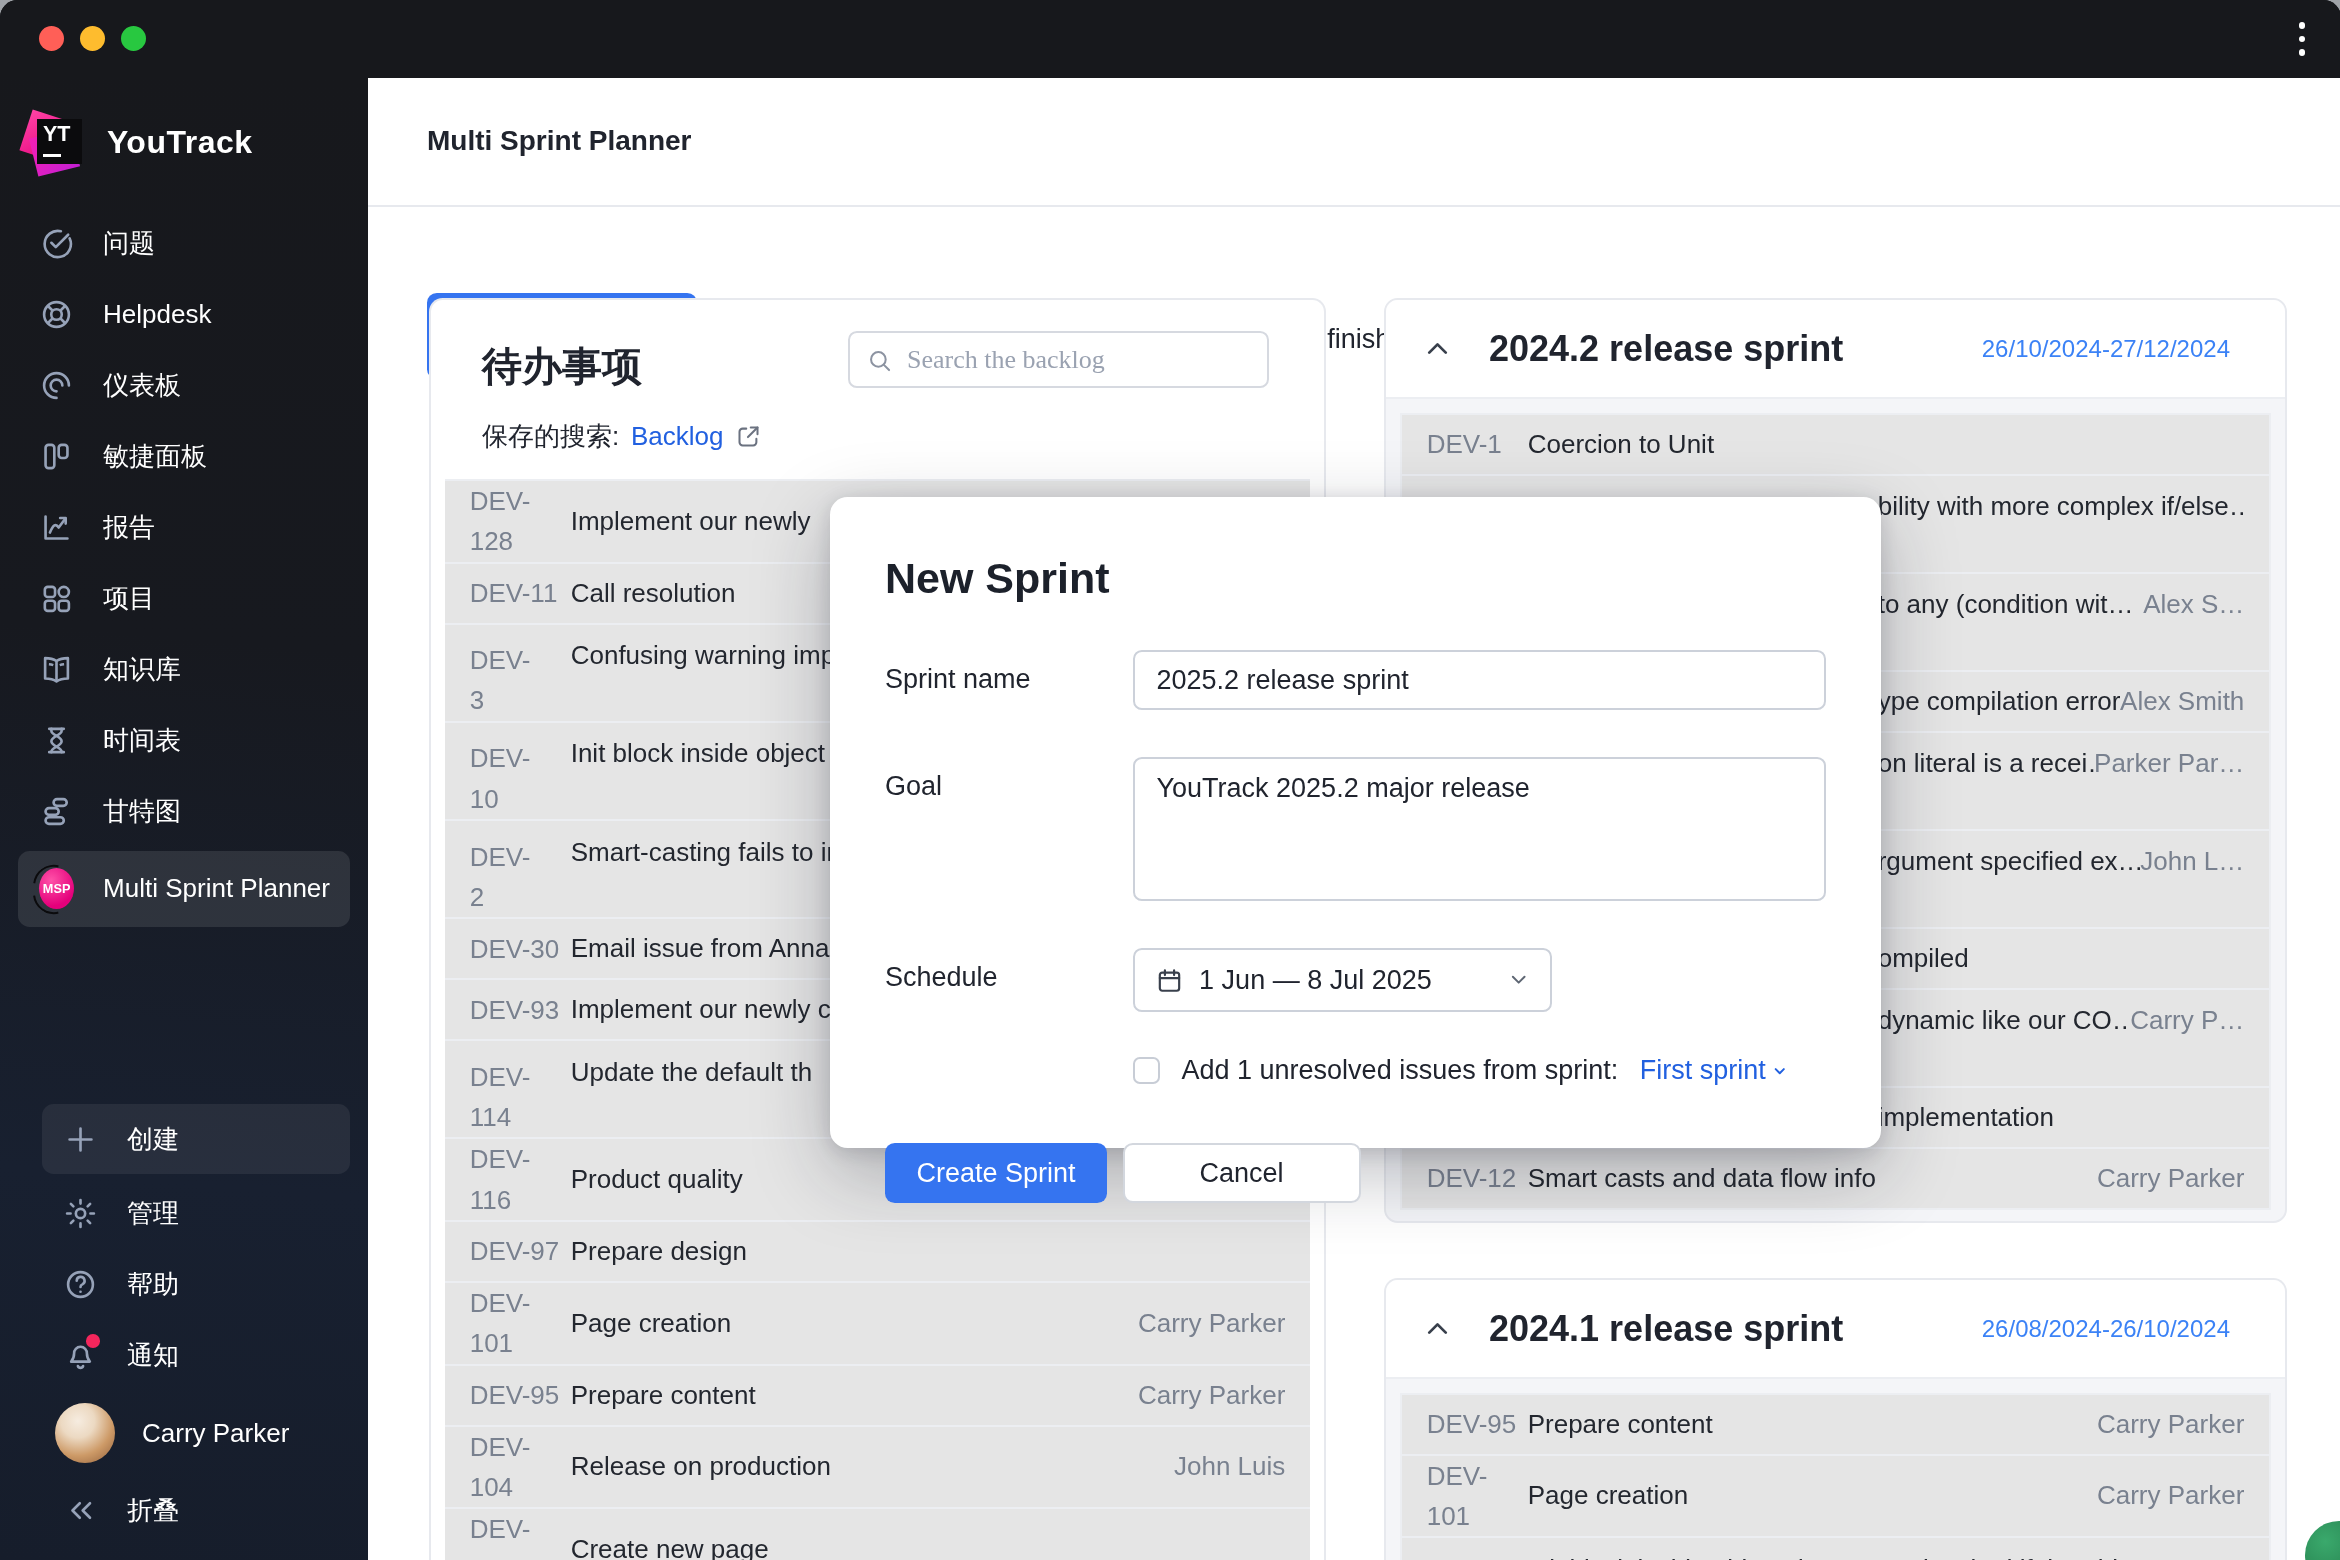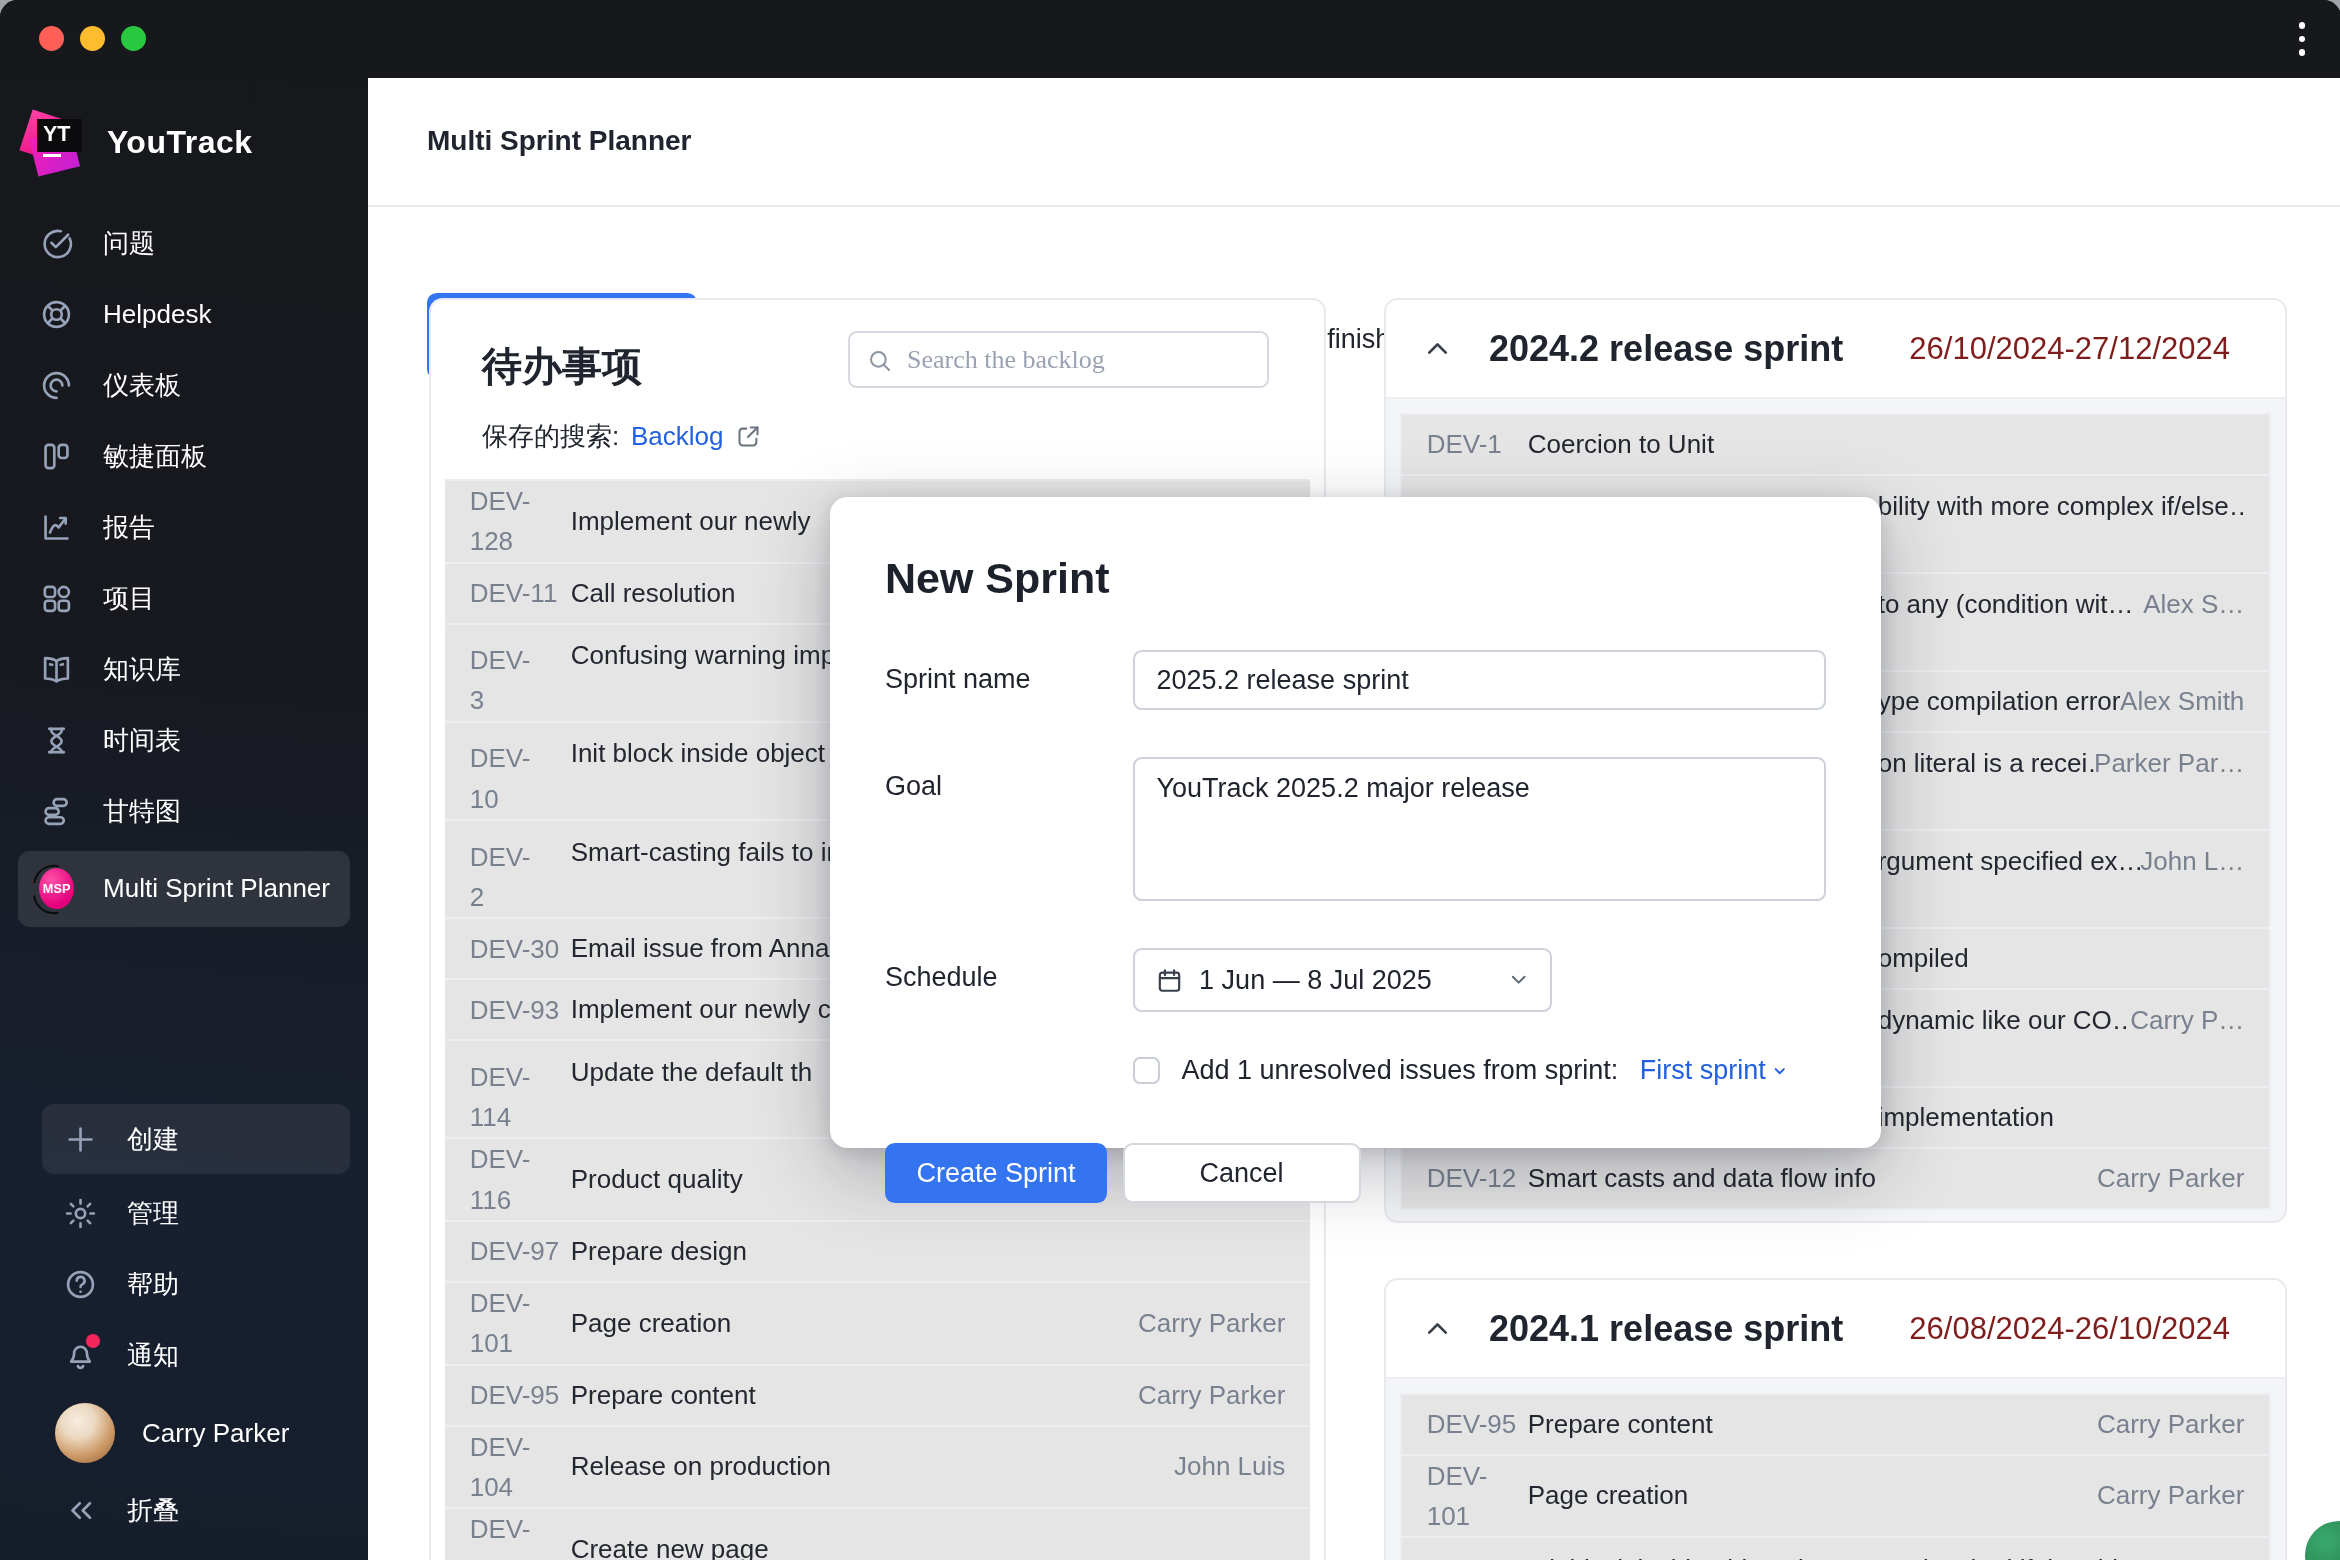--- a/index.html
+++ b/index.html
@@ -12,21 +12,21 @@
   .tl.red{ left:39px; background:#ff5f57; } .tl.yellow{ left:80px; background:#febc2e; } .tl.green{ left:121px; background:#28c840; }
   #kebab { position:absolute; right:21.5px; top:21.5px; width:35px; height:35px; display:flex; flex-direction:column; align-items:center; justify-content:center; gap:6.8px; cursor:pointer; }
   #kebab i { width:6.8px; height:6.8px; border-radius:50%; background:#fff; }
 
   
   #sidebar { position:absolute; left:0; top:78px; width:368px; height:1482px; background:linear-gradient(185deg,#17181c 0%,#17191f 38%,#182030 74%,#161d2b 100%); display:flex; flex-direction:column; z-index:30; }
   #logo { display:flex; align-items:center; gap:21.5px; margin:33px 0 35px 23.4px; }
   #logo-icon { position:relative; width:62px; height:62px; flex:0 0 62px; }
   #logo-icon .bg1 { position:absolute; left:2px; top:3.9px; width:43px; height:43px; background:linear-gradient(135deg,#ff43a5,#e4007b); transform:rotate(18deg); }
   #logo-icon .bg2 { position:absolute; left:9.8px; top:21.5px; width:43px; height:39px; background:linear-gradient(135deg,#f31fb4,#c31fd4); transform:rotate(-14deg); }
-  #logo-icon .sq { position:absolute; left:13.7px; top:7.8px; width:45px; height:33px; background:#0b0b0d; color:#fff; font-weight:700; font-size:21.5px; padding:2.9px 0 0 5.9px; }
+  #logo-icon .sq { position:absolute; left:13.7px; top:7.8px; width:45px; height:45px; background:#0b0b0d; color:#fff; font-weight:700; font-size:21.5px; padding:2.9px 0 0 5.9px; }
   #logo-icon .sq i { display:block; font-style:normal; border-bottom:3.9px solid #fff; width:17.6px; margin-top:7.8px; }
   #logo-text { color:#fff; font-size:32px; font-weight:600; letter-spacing:0.5px; }
   nav { display:flex; flex-direction:column; }
   .sb-item { display:flex; align-items:center; gap:29px; height:71px; padding:0 19.5px 0 39px; color:#fff; font-size:26px; cursor:pointer; }
   .sb-item .ic { width:35px; height:35px; color:#96a2b8; flex:0 0 35px; display:flex; align-items:center; justify-content:center; }
   .sb-item .ic svg { width:35px; height:35px; }
   .sb-item.active { background:rgba(255,255,255,.10); border-radius:11.7px; margin:3.9px 17.6px; padding:0 2px 0 21.5px; height:76px; }
   .sb-item.pill { background:rgba(255,255,255,.07); border-radius:11.7px; margin:3.9px 17.6px; padding:0 2px 0 21.5px; height:70px; }
   #nav-footer { margin-top:auto; padding-bottom:13.7px;margin-left:24px; }
   .msp-ic { position:relative; width:41px; height:41px; border-radius:50%; background:radial-gradient(circle at 35% 30%,#ff51a8,#e4007b 70%); color:#fff; font-size:12.7px; font-weight:700; display:flex; align-items:center; justify-content:center; }
@@ -78,21 +78,21 @@
   .rassign { color:#79818f; white-space:nowrap; }
 
   
   .panel { position:absolute; left:1016px; width:903px; background:#f4f5f8; border:2px solid #e7e9ee; border-radius:13.7px; overflow:hidden; }
   #panel1 { top:220px; height:925px; }
   #panel2 { top:1200px; height:410px; border-bottom:none; border-radius:13.7px 13.7px 0 0; }
   .panel-head { display:flex; align-items:center; background:#fff; height:99px; padding:0 55px 0 35px; border-bottom:2px solid #eceef2; }
   .panel-head .chev { width:33px; height:33px; color:#39404c; margin-right:35px; cursor:pointer; flex:0 0 33px; }
   .panel-head .chev svg { width:33px; height:33px; }
   .panel-title { font-size:36px; font-weight:600; color:#20242e; flex:1; }
-  .panel-dates { font-size:31px; color:#7f1d1d;text-align:right; }
+  .panel-dates { font-size:24px; color:#3b82f6;text-align:right; }
   .panel-rows { margin:13.7px; border:2px solid #eceef2; border-bottom:none; background:#fff; }
 
   
   #modal { position:absolute; left:830px; top:497px; width:1051px; height:651px; background:#fff; border-radius:17.6px; box-shadow:0 25px 78px rgba(20,24,40,.28), 0 3.9px 17.6px rgba(20,24,40,.14); z-index:60; padding:57px 55px; }
   #modal-title { font-size:43px; font-weight:700; color:#1c212b; }
   .mrow { display:flex; margin-top:47px; }
   .mlabel { width:248px; flex:0 0 248px; font-size:27px; color:#20242e; padding-top:13.7px; }
   .minput { width:706px; height:60px; border:2px solid #ccd1da; border-radius:8.8px; padding:0 21.5px; font-size:27px; color:#20242e; font-family:inherit; outline:none; }
   #goal-area { width:706px; height:144px; border:2px solid #ccd1da; border-radius:8.8px; padding:13.7px 21.5px; font-size:27px; color:#20242e; font-family:inherit; outline:none; resize:none; }
   #schedule-select { width:419px; height:64px; border:2px solid #ccd1da; border-radius:8.8px; display:flex; align-items:center; padding:0 19.5px; gap:15.6px; cursor:pointer; }

